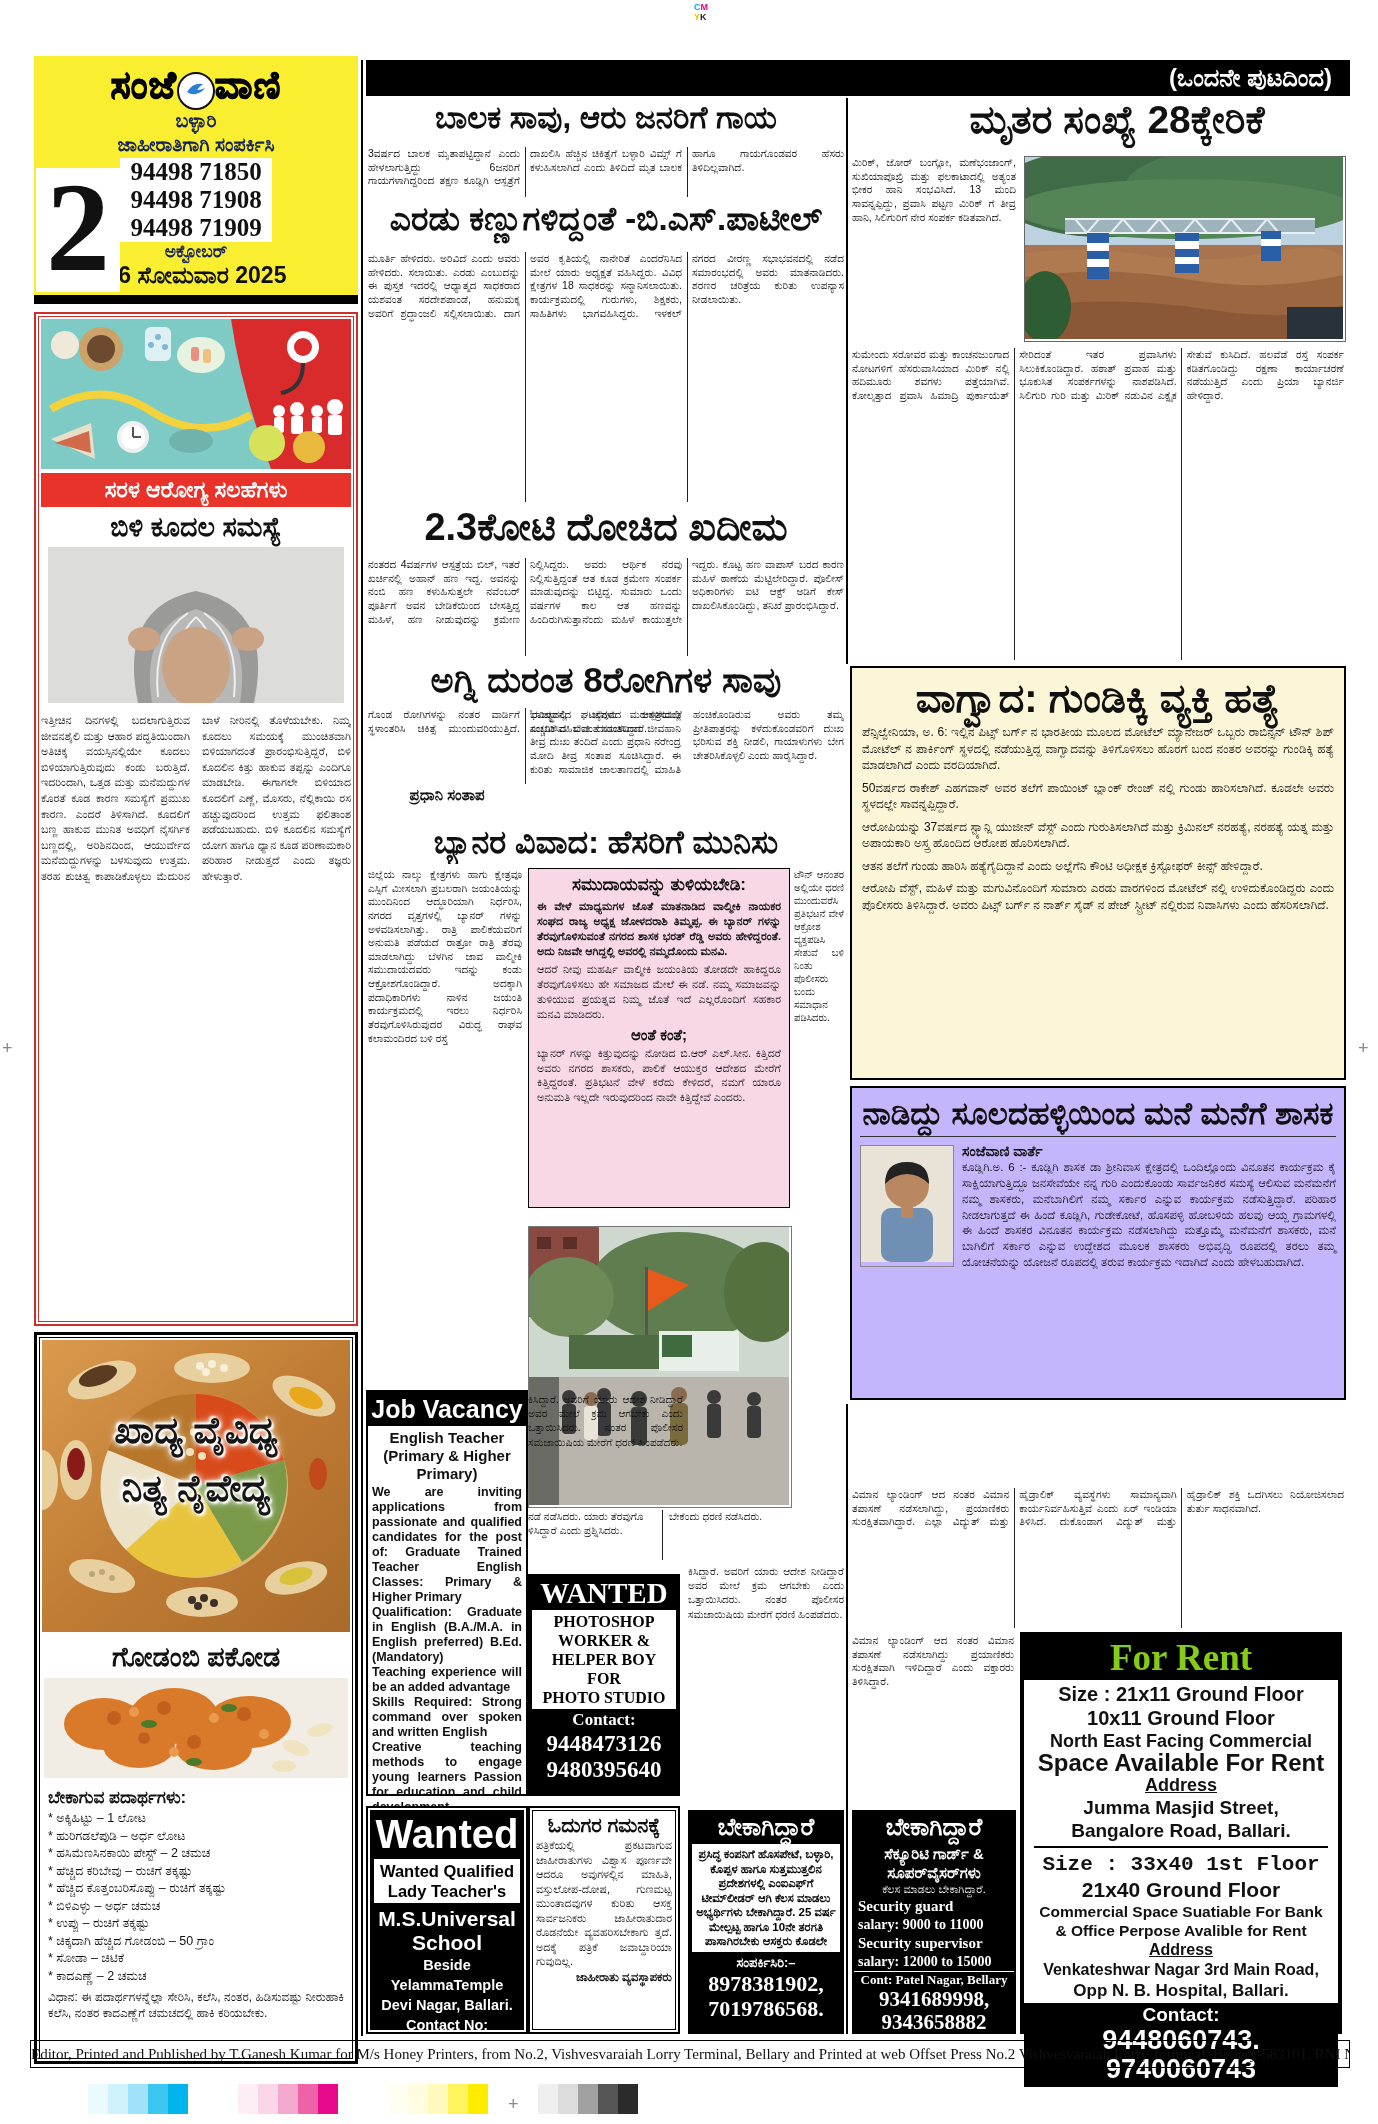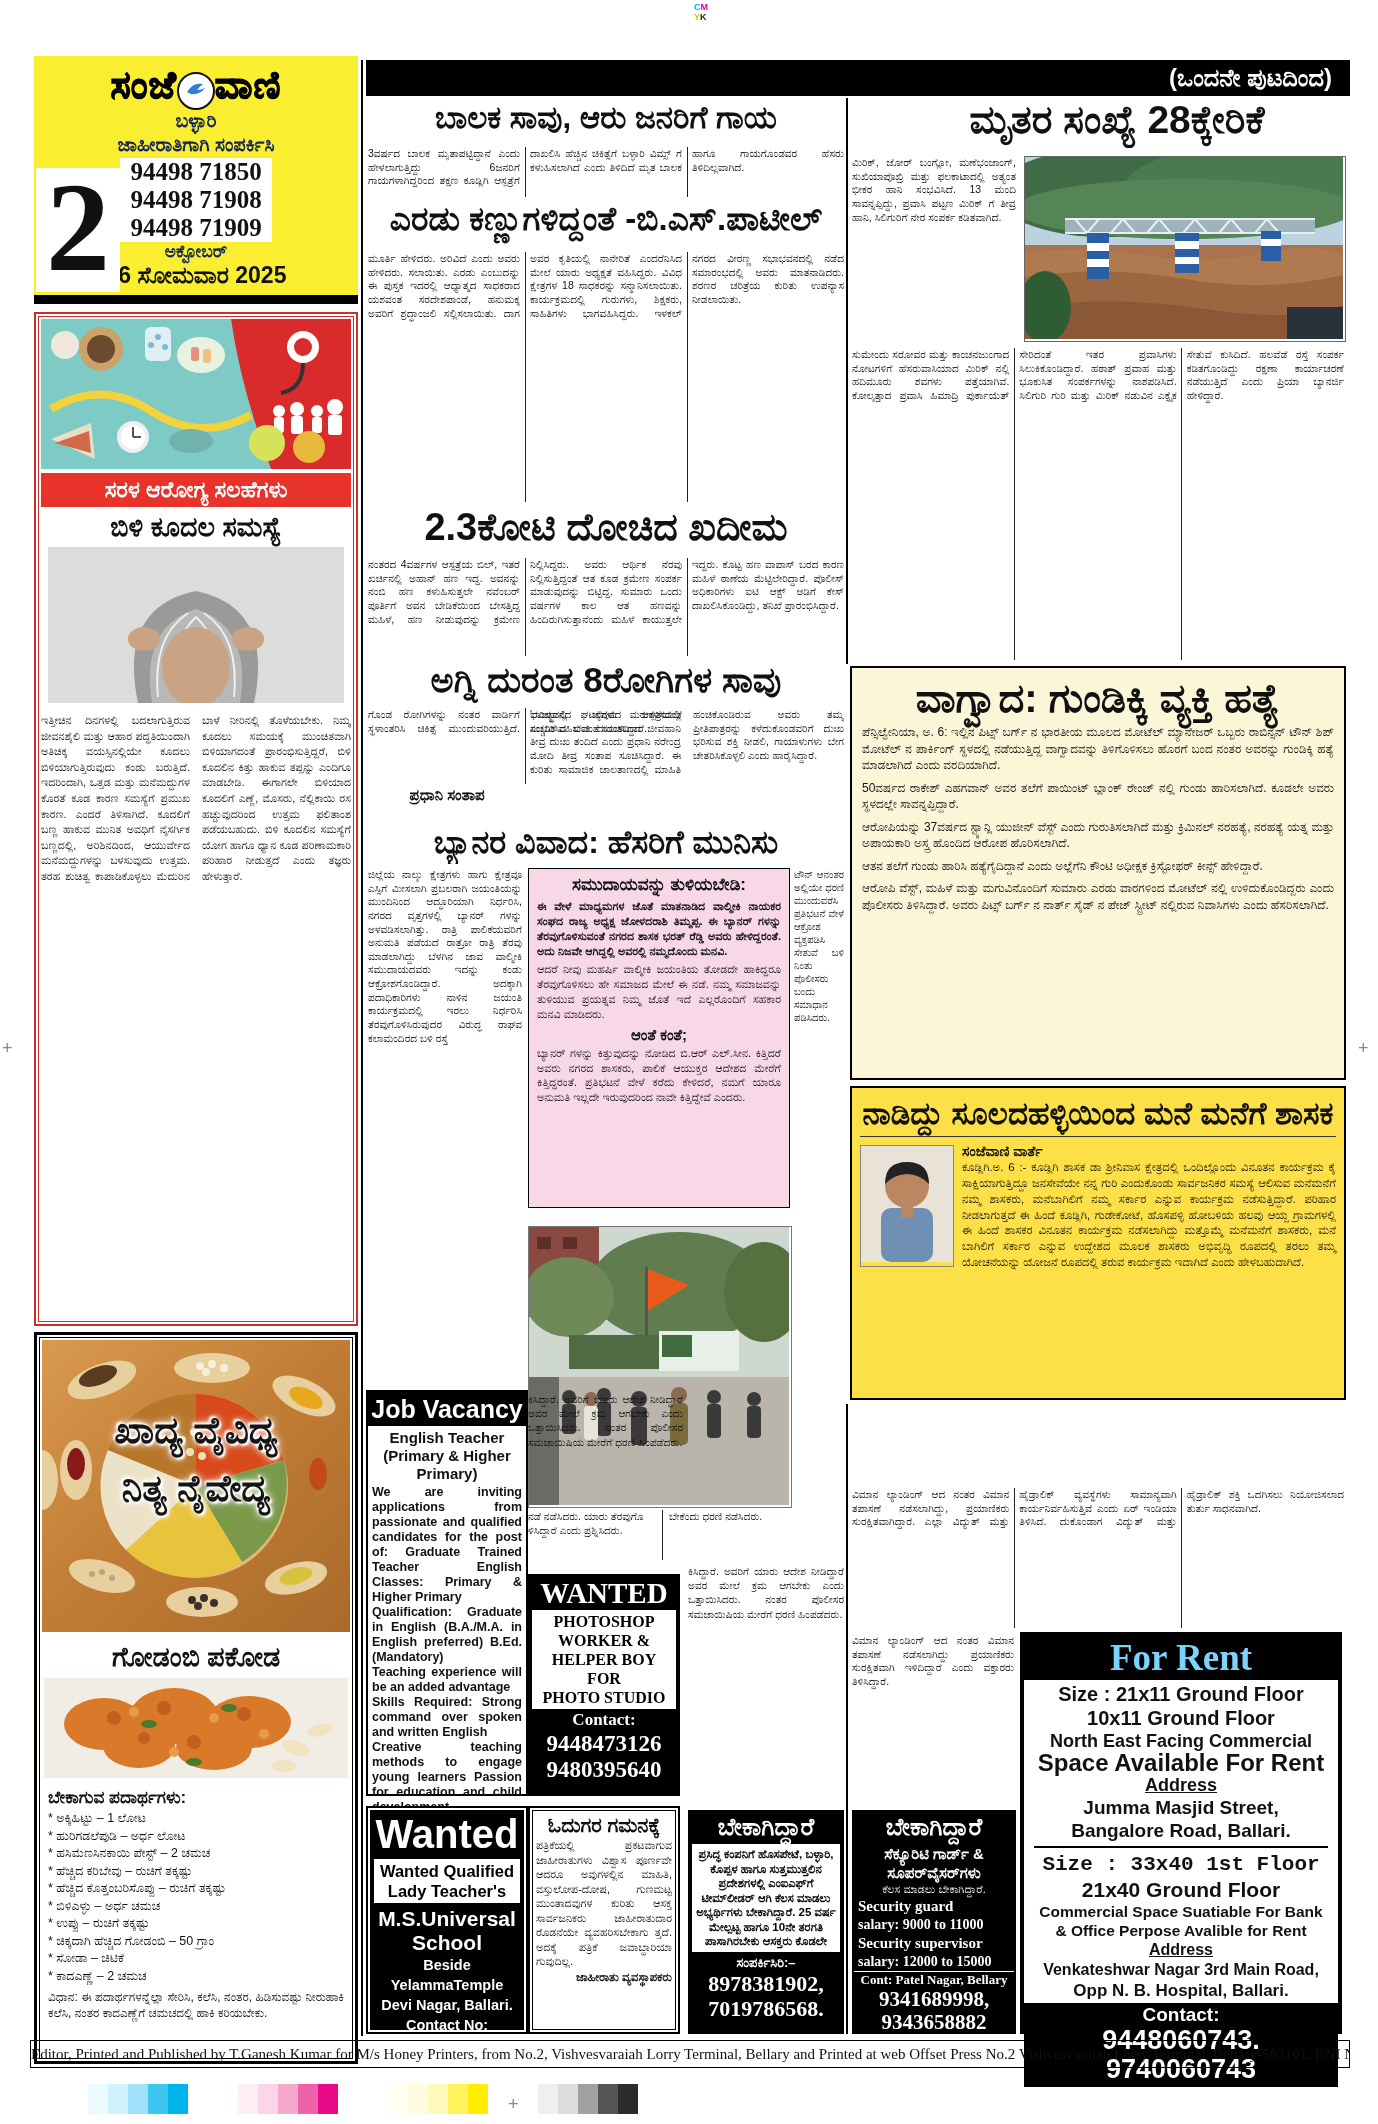--- a/index.html
+++ b/index.html
@@ -176,42 +176,42 @@
     <div class="c b" style="font-size:40px;line-height:52px;">ವಾಗ್ವಾದ: ಗುಂಡಿಕ್ಕಿ ವ್ಯಕ್ತಿ ಹತ್ಯೆ</div>
     <div style="font-size:12px;line-height:1.38;" class="jt">
       <p>ಪೆನ್ಸಿಲ್ವೇನಿಯಾ, ಅ. 6: ಇಲ್ಲಿನ ಪಿಟ್ಸ್ ಬರ್ಗ್ ನ ಭಾರತೀಯ ಮೂಲದ ಮೋಟೆಲ್ ಮ್ಯಾನೇಜರ್ ಒಬ್ಬರು ರಾಬಿನ್ಸನ್ ಟೌನ್ ಶಿಪ್ ಮೋಟೆಲ್ ನ ಪಾರ್ಕಿಂಗ್ ಸ್ಥಳದಲ್ಲಿ ನಡೆಯುತ್ತಿದ್ದ ವಾಗ್ವಾದವನ್ನು ತಿಳಿಗೊಳಿಸಲು ಹೊರಗೆ ಬಂದ ನಂತರ ಅವರನ್ನು ಗುಂಡಿಕ್ಕಿ ಹತ್ಯೆ ಮಾಡಲಾಗಿದೆ ಎಂದು ವರದಿಯಾಗಿದೆ.</p>
       <p>50ವರ್ಷದ ರಾಕೇಶ್ ಎಹಗವಾನ್ ಅವರ ತಲೆಗೆ ಪಾಯಿಂಟ್ ಬ್ಲಾಂಕ್ ರೇಂಜ್ ನಲ್ಲಿ ಗುಂಡು ಹಾರಿಸಲಾಗಿದೆ. ಕೂಡಲೇ ಅವರು ಸ್ಥಳದಲ್ಲೇ ಸಾವನ್ನಪ್ಪಿದ್ದಾರೆ.</p>
       <p>ಆರೋಪಿಯನ್ನು 37ವರ್ಷದ ಸ್ಟ್ಯಾನ್ಲಿ ಯುಜೀನ್ ವೆಸ್ಟ್ ಎಂದು ಗುರುತಿಸಲಾಗಿದೆ ಮತ್ತು ಕ್ರಿಮಿನಲ್ ನರಹತ್ಯೆ, ನರಹತ್ಯೆ ಯತ್ನ ಮತ್ತು ಅಪಾಯಕಾರಿ ಅಸ್ತ್ರ ಹೊಂದಿದ ಆರೋಪ ಹೊರಿಸಲಾಗಿದೆ.</p>
       <p>ಆತನ ತಲೆಗೆ ಗುಂಡು ಹಾರಿಸಿ ಹತ್ಯೆಗೈದಿದ್ದಾನೆ ಎಂದು ಅಲ್ಲೆಗೆನಿ ಕೌಂಟಿ ಅಧೀಕ್ಷಕ ಕ್ರಿಸ್ಟೋಫರ್ ಕೀನ್ಸ್ ಹೇಳಿದ್ದಾರೆ.</p>
       <p>ಆರೋಪಿ ವೆಸ್ಟ್, ಮಹಿಳೆ ಮತ್ತು ಮಗುವಿನೊಂದಿಗೆ ಸುಮಾರು ಎರಡು ವಾರಗಳಿಂದ ಮೋಟೆಲ್ ನಲ್ಲಿ ಉಳಿದುಕೊಂಡಿದ್ದರು ಎಂದು ಪೊಲೀಸರು ತಿಳಿಸಿದ್ದಾರೆ. ಅವರು ಪಿಟ್ಸ್ ಬರ್ಗ್ ನ ನಾರ್ತ್ ಸೈಡ್ ನ ಪೇಜ್ ಸ್ಟ್ರೀಟ್ ನಲ್ಲಿರುವ ನಿವಾಸಿಗಳು ಎಂದು ಹೆಸರಿಸಲಾಗಿದೆ.</p>
     </div>
   </div>
 
-  <div class="abs box clip" style="left: 850px; top: 1086px; width: 496px; height: 314px; border: 2px solid rgb(0, 0, 0); padding: 4px 8px; background: #fde047;">
+  <div class="abs box clip" style="left: 850px; top: 1086px; width: 496px; height: 314px; border: 2px solid rgb(0, 0, 0); padding: 4px 8px; background: #c4b5fd;">
     <div class="c b" style="font-size:31px;line-height:44px;border-bottom:1px solid #333;">ನಾಡಿದ್ದು ಸೂಲದಹಳ್ಳಿಯಿಂದ ಮನೆ ಮನೆಗೆ ಶಾಸಕ</div>
     <div style="margin-top:6px;">
       <span style="float:left;margin:2px 8px 4px 0;border:1px solid #888;display:block;">
         <svg width="92" height="116" viewBox="0 0 92 116">
           <rect width="92" height="116" fill="#e9e2d6"></rect>
           <circle cx="46" cy="40" r="22" fill="#b98860"></circle>
           <path d="M24 38 Q24 16 46 16 Q68 16 68 38 Q58 28 46 28 Q34 28 24 38 Z" fill="#222"></path>
           <rect x="20" y="62" width="52" height="54" rx="10" fill="#6f8fb5"></rect>
           <rect x="40" y="60" width="12" height="12" fill="#b98860"></rect>
         </svg>
       </span>
       <div class="b" style="font-size:14px;">ಸಂಜೆವಾಣಿ ವಾರ್ತೆ</div>
       <div class="jt" style="font-size:11.5px;line-height:1.38;">ಕೂಡ್ಲಿಗಿ.ಅ. 6 :- ಕೂಡ್ಲಿಗಿ ಶಾಸಕ ಡಾ ಶ್ರೀನಿವಾಸ ಕ್ಷೇತ್ರದಲ್ಲಿ ಒಂದಿಲ್ಲೊಂದು ವಿನೂತನ ಕಾರ್ಯಕ್ರಮ ಕೈ ಸಾಕ್ಷಿಯಾಗುತ್ತಿದ್ದೂ ಜನಸೇವೆಯೇ ನನ್ನ ಗುರಿ ಎಂದುಕೊಂಡು ಸಾರ್ವಜನಿಕರ ಸಮಸ್ಯೆ ಆಲಿಸುವ ಮನೆಮನೆಗೆ ನಮ್ಮ ಶಾಸಕರು, ಮನೆಬಾಗಿಲಿಗೆ ನಮ್ಮ ಸರ್ಕಾರ ಎನ್ನುವ ಕಾರ್ಯಕ್ರಮ ನಡೆಸುತ್ತಿದ್ದಾರೆ. ಪರಿಹಾರ ನೀಡಲಾಗುತ್ತದೆ ಈ ಹಿಂದೆ ಕೂಡ್ಲಿಗಿ, ಗುಡೇಕೋಟೆ, ಹೊಸಪಳ್ಳಿ ಹೋಬಳಿಯ ಹಲವು ಆಯ್ದ ಗ್ರಾಮಗಳಲ್ಲಿ ಈ ಹಿಂದೆ ಶಾಸಕರ ವಿನೂತನ ಕಾರ್ಯಕ್ರಮ ನಡೆಸಲಾಗಿದ್ದು ಮತ್ತೊಮ್ಮೆ ಮನೆಮನೆಗೆ ಶಾಸಕರು, ಮನೆ ಬಾಗಿಲಿಗೆ ಸರ್ಕಾರ ಎನ್ನುವ ಉದ್ದೇಶದ ಮೂಲಕ ಶಾಸಕರು ಅಭಿವೃದ್ಧಿ ರೂಪದಲ್ಲಿ ತರಲು ತಮ್ಮ ಯೋಚನೆಯನ್ನು ಯೋಜನೆ ರೂಪದಲ್ಲಿ ತರುವ ಕಾರ್ಯಕ್ರಮ ಇದಾಗಿದೆ ಎಂದು ಹೇಳಬಹುದಾಗಿದೆ.</div>
     </div>
   </div>
 
   <div class="abs small jt cols3 clip" style="left:852px;top:1488px;width:492px;height:140px;">ವಿಮಾನ ಲ್ಯಾಂಡಿಂಗ್ ಆದ ನಂತರ ವಿಮಾನ ತಪಾಸಣೆ ನಡೆಸಲಾಗಿದ್ದು, ಪ್ರಯಾಣಿಕರು ಸುರಕ್ಷಿತವಾಗಿದ್ದಾರೆ. ಎಲ್ಲಾ ವಿದ್ಯುತ್ ಮತ್ತು ಹೈಡ್ರಾಲಿಕ್ ವ್ಯವಸ್ಥೆಗಳು ಸಾಮಾನ್ಯವಾಗಿ ಕಾರ್ಯನಿರ್ವಹಿಸುತ್ತಿವೆ ಎಂದು ಏರ್ ಇಂಡಿಯಾ ತಿಳಿಸಿದೆ. ದುಕೊಂಡಾಗ ವಿದ್ಯುತ್ ಮತ್ತು ಹೈಡ್ರಾಲಿಕ್ ಶಕ್ತಿ ಒದಗಿಸಲು ನಿಯೋಜಿಸಲಾದ ತುರ್ತು ಸಾಧನವಾಗಿದೆ.</div>
   <div class="abs small jt clip" style="left:852px;top:1634px;width:162px;height:170px;">ವಿಮಾನ ಲ್ಯಾಂಡಿಂಗ್ ಆದ ನಂತರ ವಿಮಾನ ತಪಾಸಣೆ ನಡೆಸಲಾಗಿದ್ದು ಪ್ರಯಾಣಿಕರು ಸುರಕ್ಷಿತವಾಗಿ ಇಳಿದಿದ್ದಾರೆ ಎಂದು ವಕ್ತಾರರು ತಿಳಿಸಿದ್ದಾರೆ.</div>
 
   <div class="abs box" style="left:1020px;top:1632px;width:322px;height:402px;border:4px solid #000;background:#fff;">
-    <div class="c serif b" style="background:#000;color:#7dd3fc;font-size:37px;line-height:44px;">For Rent</div>
+    <div class="c serif b" style="background:#000;color:#84cc16;font-size:37px;line-height:44px;">For Rent</div>
     <div class="c b" style="font-size:20px;line-height:24px;margin-top:2px;">Size : 21x11 Ground Floor</div>
     <div class="c b" style="font-size:20px;line-height:24px;">10x11 Ground Floor</div>
     <div class="c b" style="font-size:18px;line-height:22px;">North East Facing Commercial</div>
     <div class="c b" style="font-size:24px;line-height:22px;">Space Available For Rent</div>
     <div class="c b" style="font-size:18px;line-height:22px;text-decoration:underline;">Address</div>
     <div class="c b" style="font-size:19px;line-height:23px;">Jumma Masjid Street,</div>
     <div class="c b" style="font-size:19px;line-height:23px;">Bangalore Road, Ballari.</div>
     <div style="border-top:2px solid #000;margin:4px 10px;"></div>
     <div class="c b" style="font-size:21px;line-height:25px;font-family:Liberation Mono, monospace;">Size : 33x40 1st Floor</div>
     <div class="c b" style="font-size:21px;line-height:25px;">21x40 Ground Floor</div>

